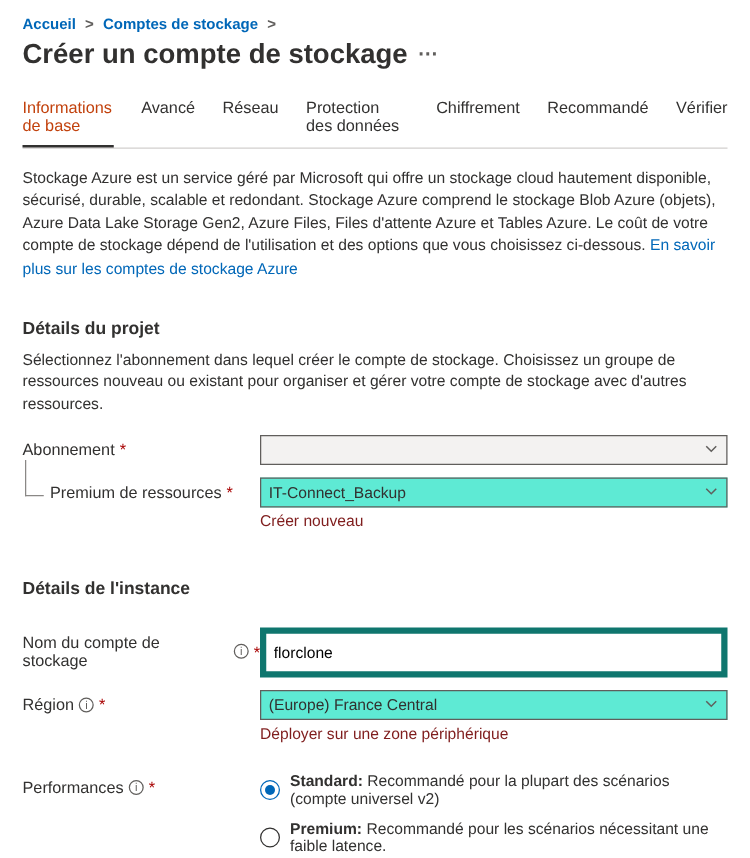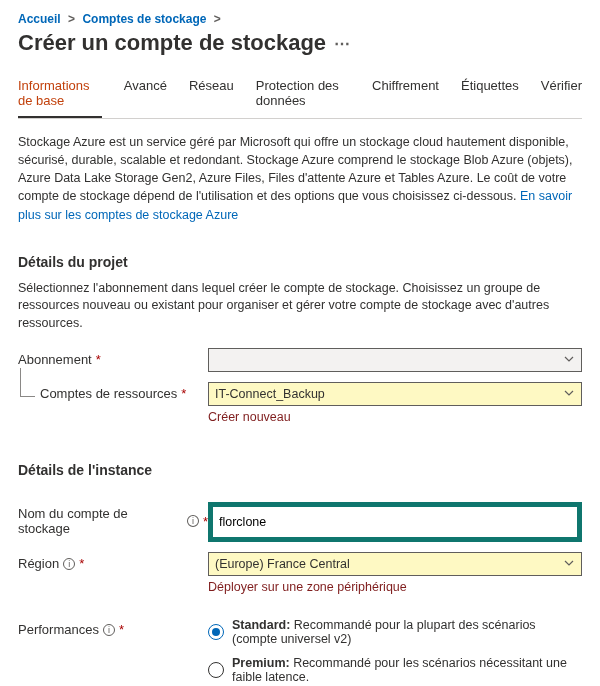--- a/index.html
+++ b/index.html
@@ -14,21 +14,21 @@
   .tab.active { border-bottom: 2px solid #323130; font-weight: 400; color:#c2410c; }
   .intro { font-size: 12.5px; line-height: 1.45; color:#323130; margin-bottom: 30px; }
   .intro a { color: #0067b8; text-decoration: none; }
   h2 { font-size: 14px; font-weight: 600; margin-bottom: 10px; }
   .sect-desc { font-size: 12.5px; line-height: 1.4; margin-bottom: 16px; }
   .field { display: flex; align-items: flex-start; margin-bottom: 10px; }
   .field .label { width: 190px; padding-top: 4px; font-size: 13px; display:flex; align-items:center; gap:4px;}
   .field .control { flex: 1; }
   .req { color: #a80000; }
   .info-icon { display:inline-flex; width:12px; height:12px; border:1px solid #605e5c; border-radius:50%; font-size:9px; align-items:center; justify-content:center; color:#605e5c; }
-  .select { width: 100%; border: 1px solid #605e5c; background:#fef9c3; padding: 4px 22px 4px 6px; font-size: 12.5px; height: 24px; position:relative; cursor:pointer; display:flex; align-items:center;}
+  .select { width: 100%; border: 1px solid #605e5c; background:#5eead4; padding: 4px 22px 4px 6px; font-size: 12.5px; height: 24px; position:relative; cursor:pointer; display:flex; align-items:center;}
   .select.empty { background:#f3f2f1; }
   .chev { position:absolute; right:6px; top:4px; }
   .chev svg { width:12px; height:12px; }
   .indent { margin-left: 22px; position:relative; }
   .indent::before { content:""; position:absolute; left:-20px; top:-14px; width:14px; height:28px; border-left:1px solid #8a8886; border-bottom:1px solid #8a8886; }
   .link { color:#7f1d1d; font-size:12.5px; text-decoration:none; display:inline-block; margin-top:4px; cursor:pointer;}
   .text-input { width:100%; border:5px solid #0f766e; padding:4px 6px; font-size:12.5px; height:40px; }
   .radio-row { display:flex; align-items:center; gap:8px; margin-bottom:10px; font-size:12.5px; }
   .radio { width:16px; height:16px; border:1px solid #323130; border-radius:50%; display:flex; align-items:center; justify-content:center; cursor:pointer; flex-shrink:0;}
   .radio.checked { border-color:#0067b8; }
@@ -50,21 +50,21 @@
   <span>Créer un compte de stockage</span>
   <span class="ellipsis">⋯</span>
 </h1>
 
 <div class="tabs">
   <div class="tab active">Informations de base</div>
   <div class="tab">Avancé</div>
   <div class="tab">Réseau</div>
   <div class="tab">Protection des données</div>
   <div class="tab">Chiffrement</div>
-  <div class="tab">Étiquettes</div>
+  <div class="tab">Recommandé</div>
   <div class="tab">Vérifier</div>
 </div>
 
 <div class="intro">
   <span>Stockage Azure est un service géré par Microsoft qui offre un stockage cloud hautement disponible, sécurisé, durable, scalable et redondant. Stockage Azure comprend le stockage Blob Azure (objets), Azure Data Lake Storage Gen2, Azure Files, Files d'attente Azure et Tables Azure. Le coût de votre compte de stockage dépend de l'utilisation et des options que vous choisissez ci-dessous. </span><a>En savoir plus sur les comptes de stockage Azure</a>
 </div>
 
 <h2>Détails du projet</h2>
 <div class="sect-desc">Sélectionnez l'abonnement dans lequel créer le compte de stockage. Choisissez un groupe de ressources nouveau ou existant pour organiser et gérer votre compte de stockage avec d'autres ressources.</div>
 
@@ -78,21 +78,21 @@
       <span></span>
       <span class="chev"><svg viewBox="0 0 12 12">
             <path d="M2 4 L6 8 L10 4" fill="none" stroke="#605e5c" stroke-width="1.2"></path>
           </svg></span>
     </div>
   </div>
 </div>
 
 <div class="field indent">
   <div class="label" style="width:168px">
-    <span>Comptes de ressources</span>
+    <span>Premium de ressources</span>
       <span class="req">*</span>
   </div>
   <div class="control">
     <div class="select">
       <span>IT-Connect_Backup</span>
       <span class="chev"><svg viewBox="0 0 12 12">
             <path d="M2 4 L6 8 L10 4" fill="none" stroke="#605e5c" stroke-width="1.2"></path>
           </svg></span>
     </div>
     <a class="link">Créer nouveau</a>

